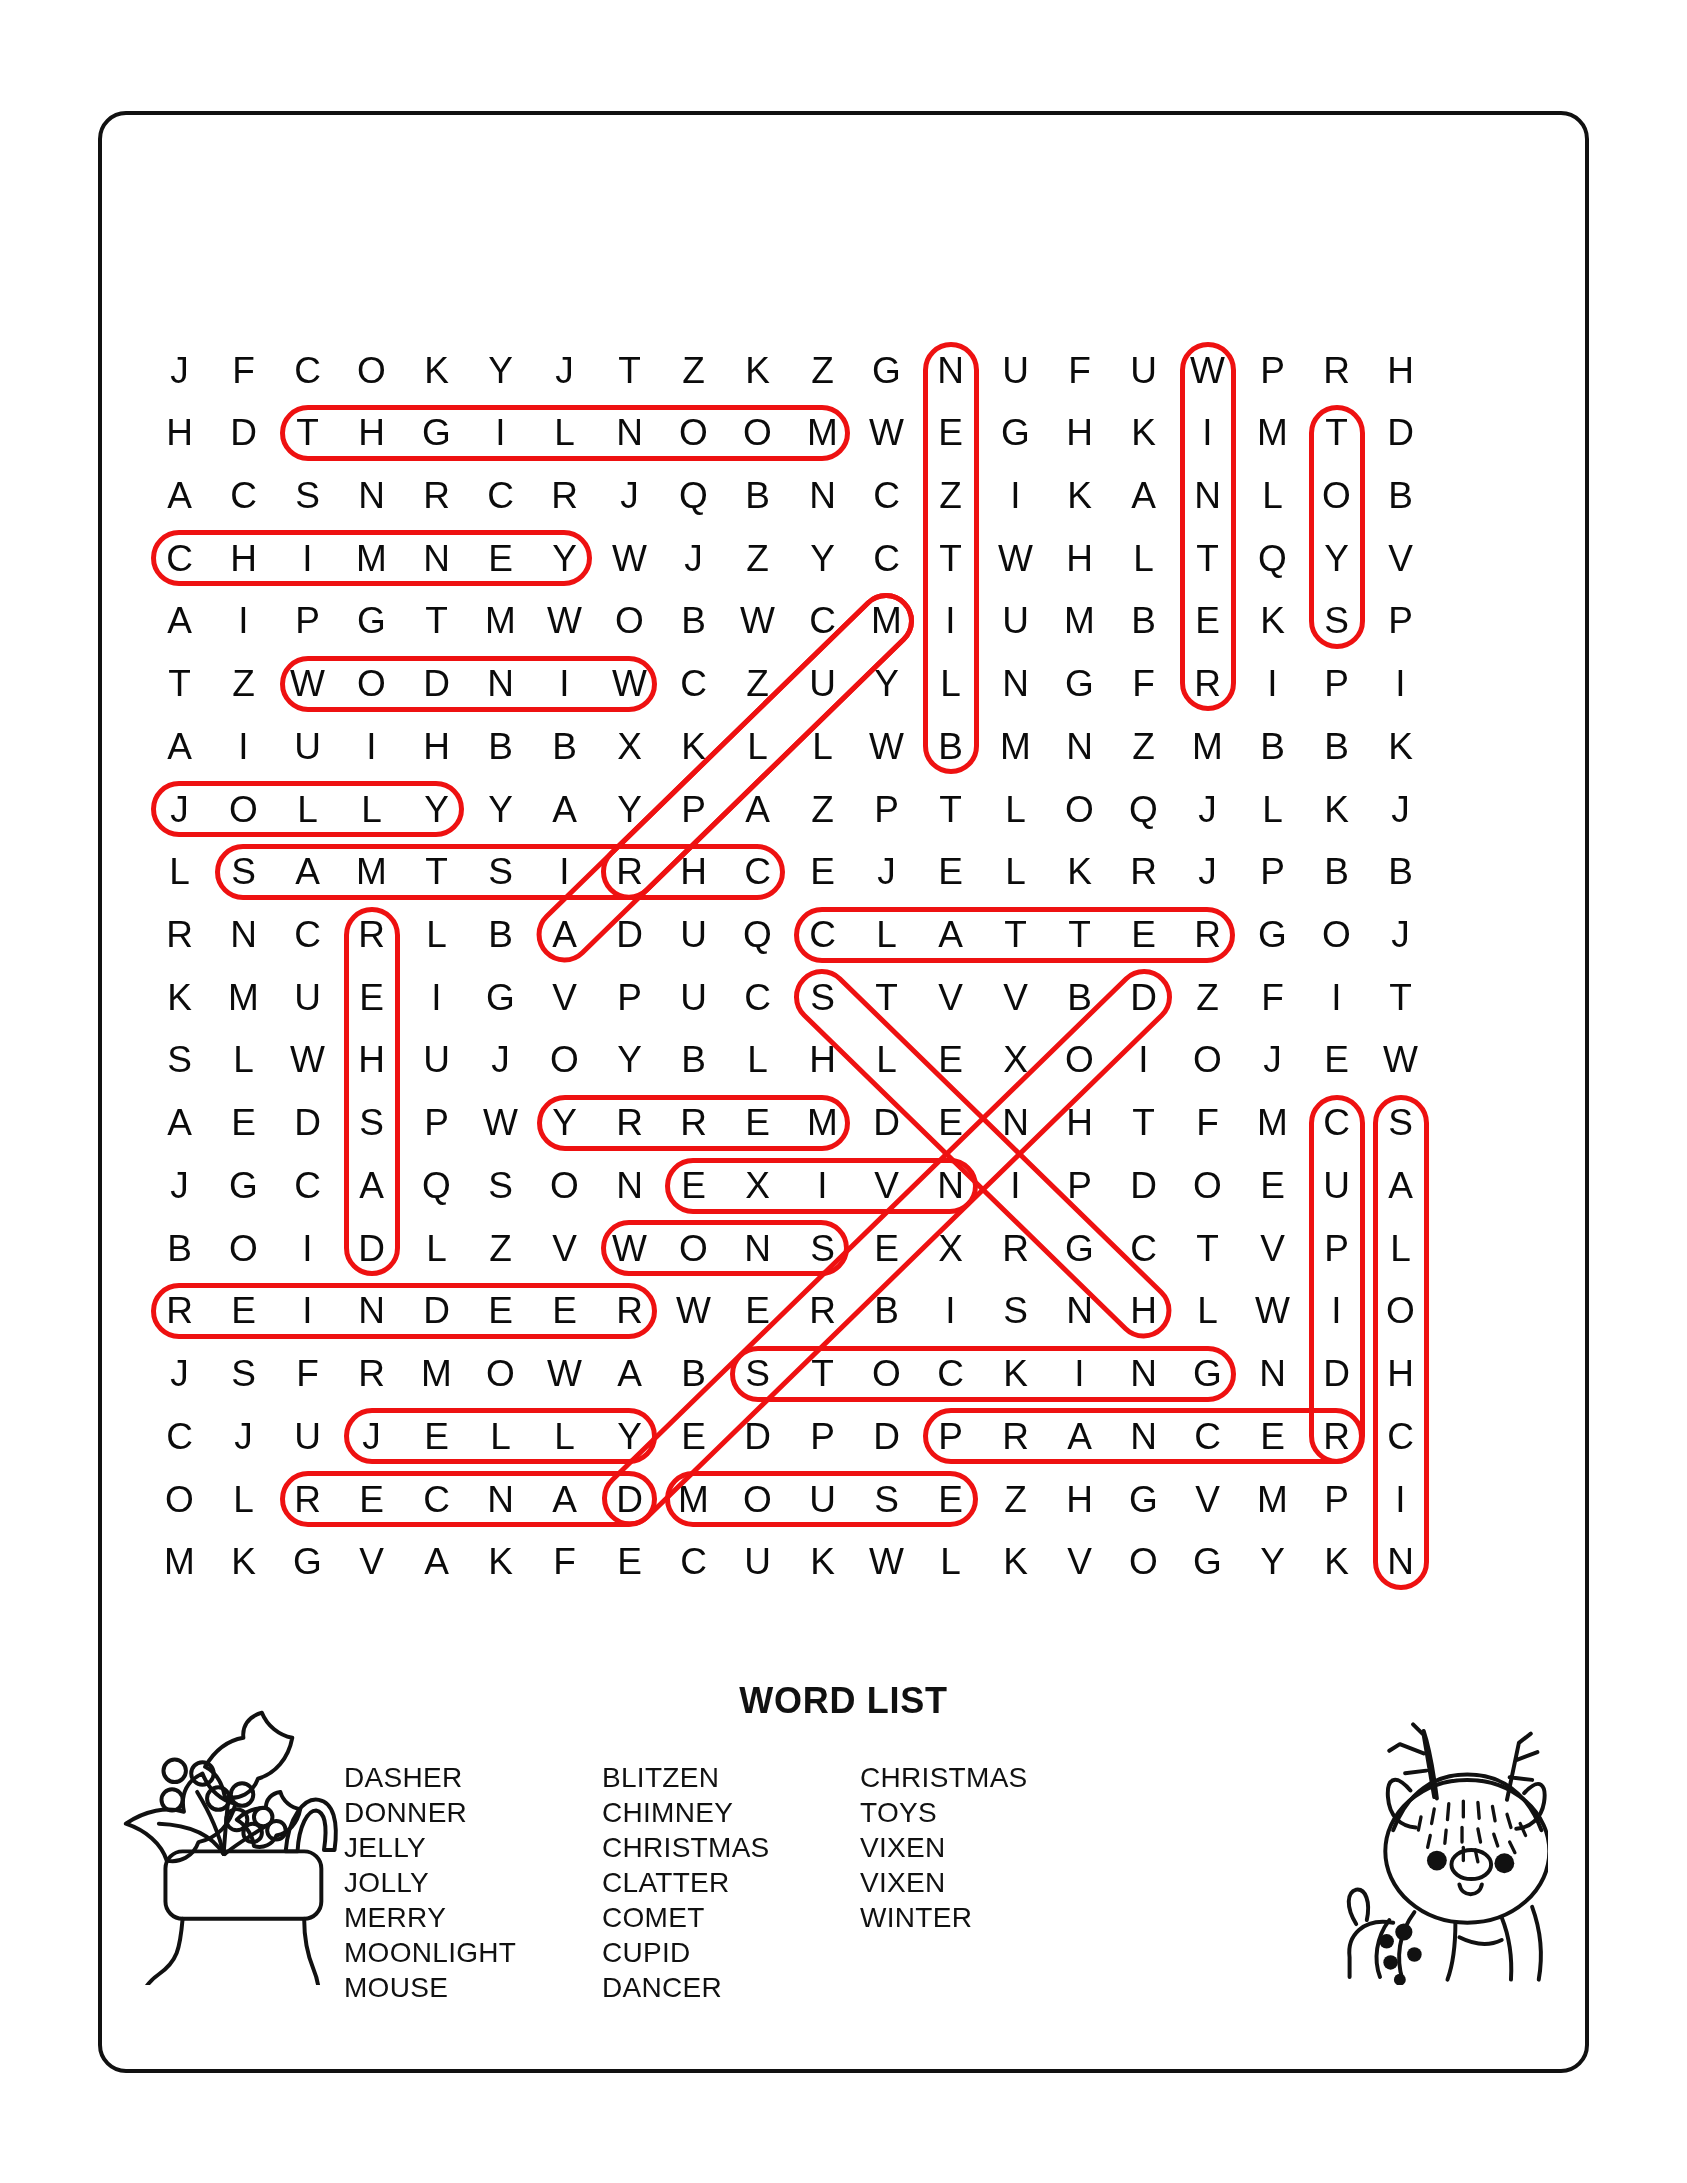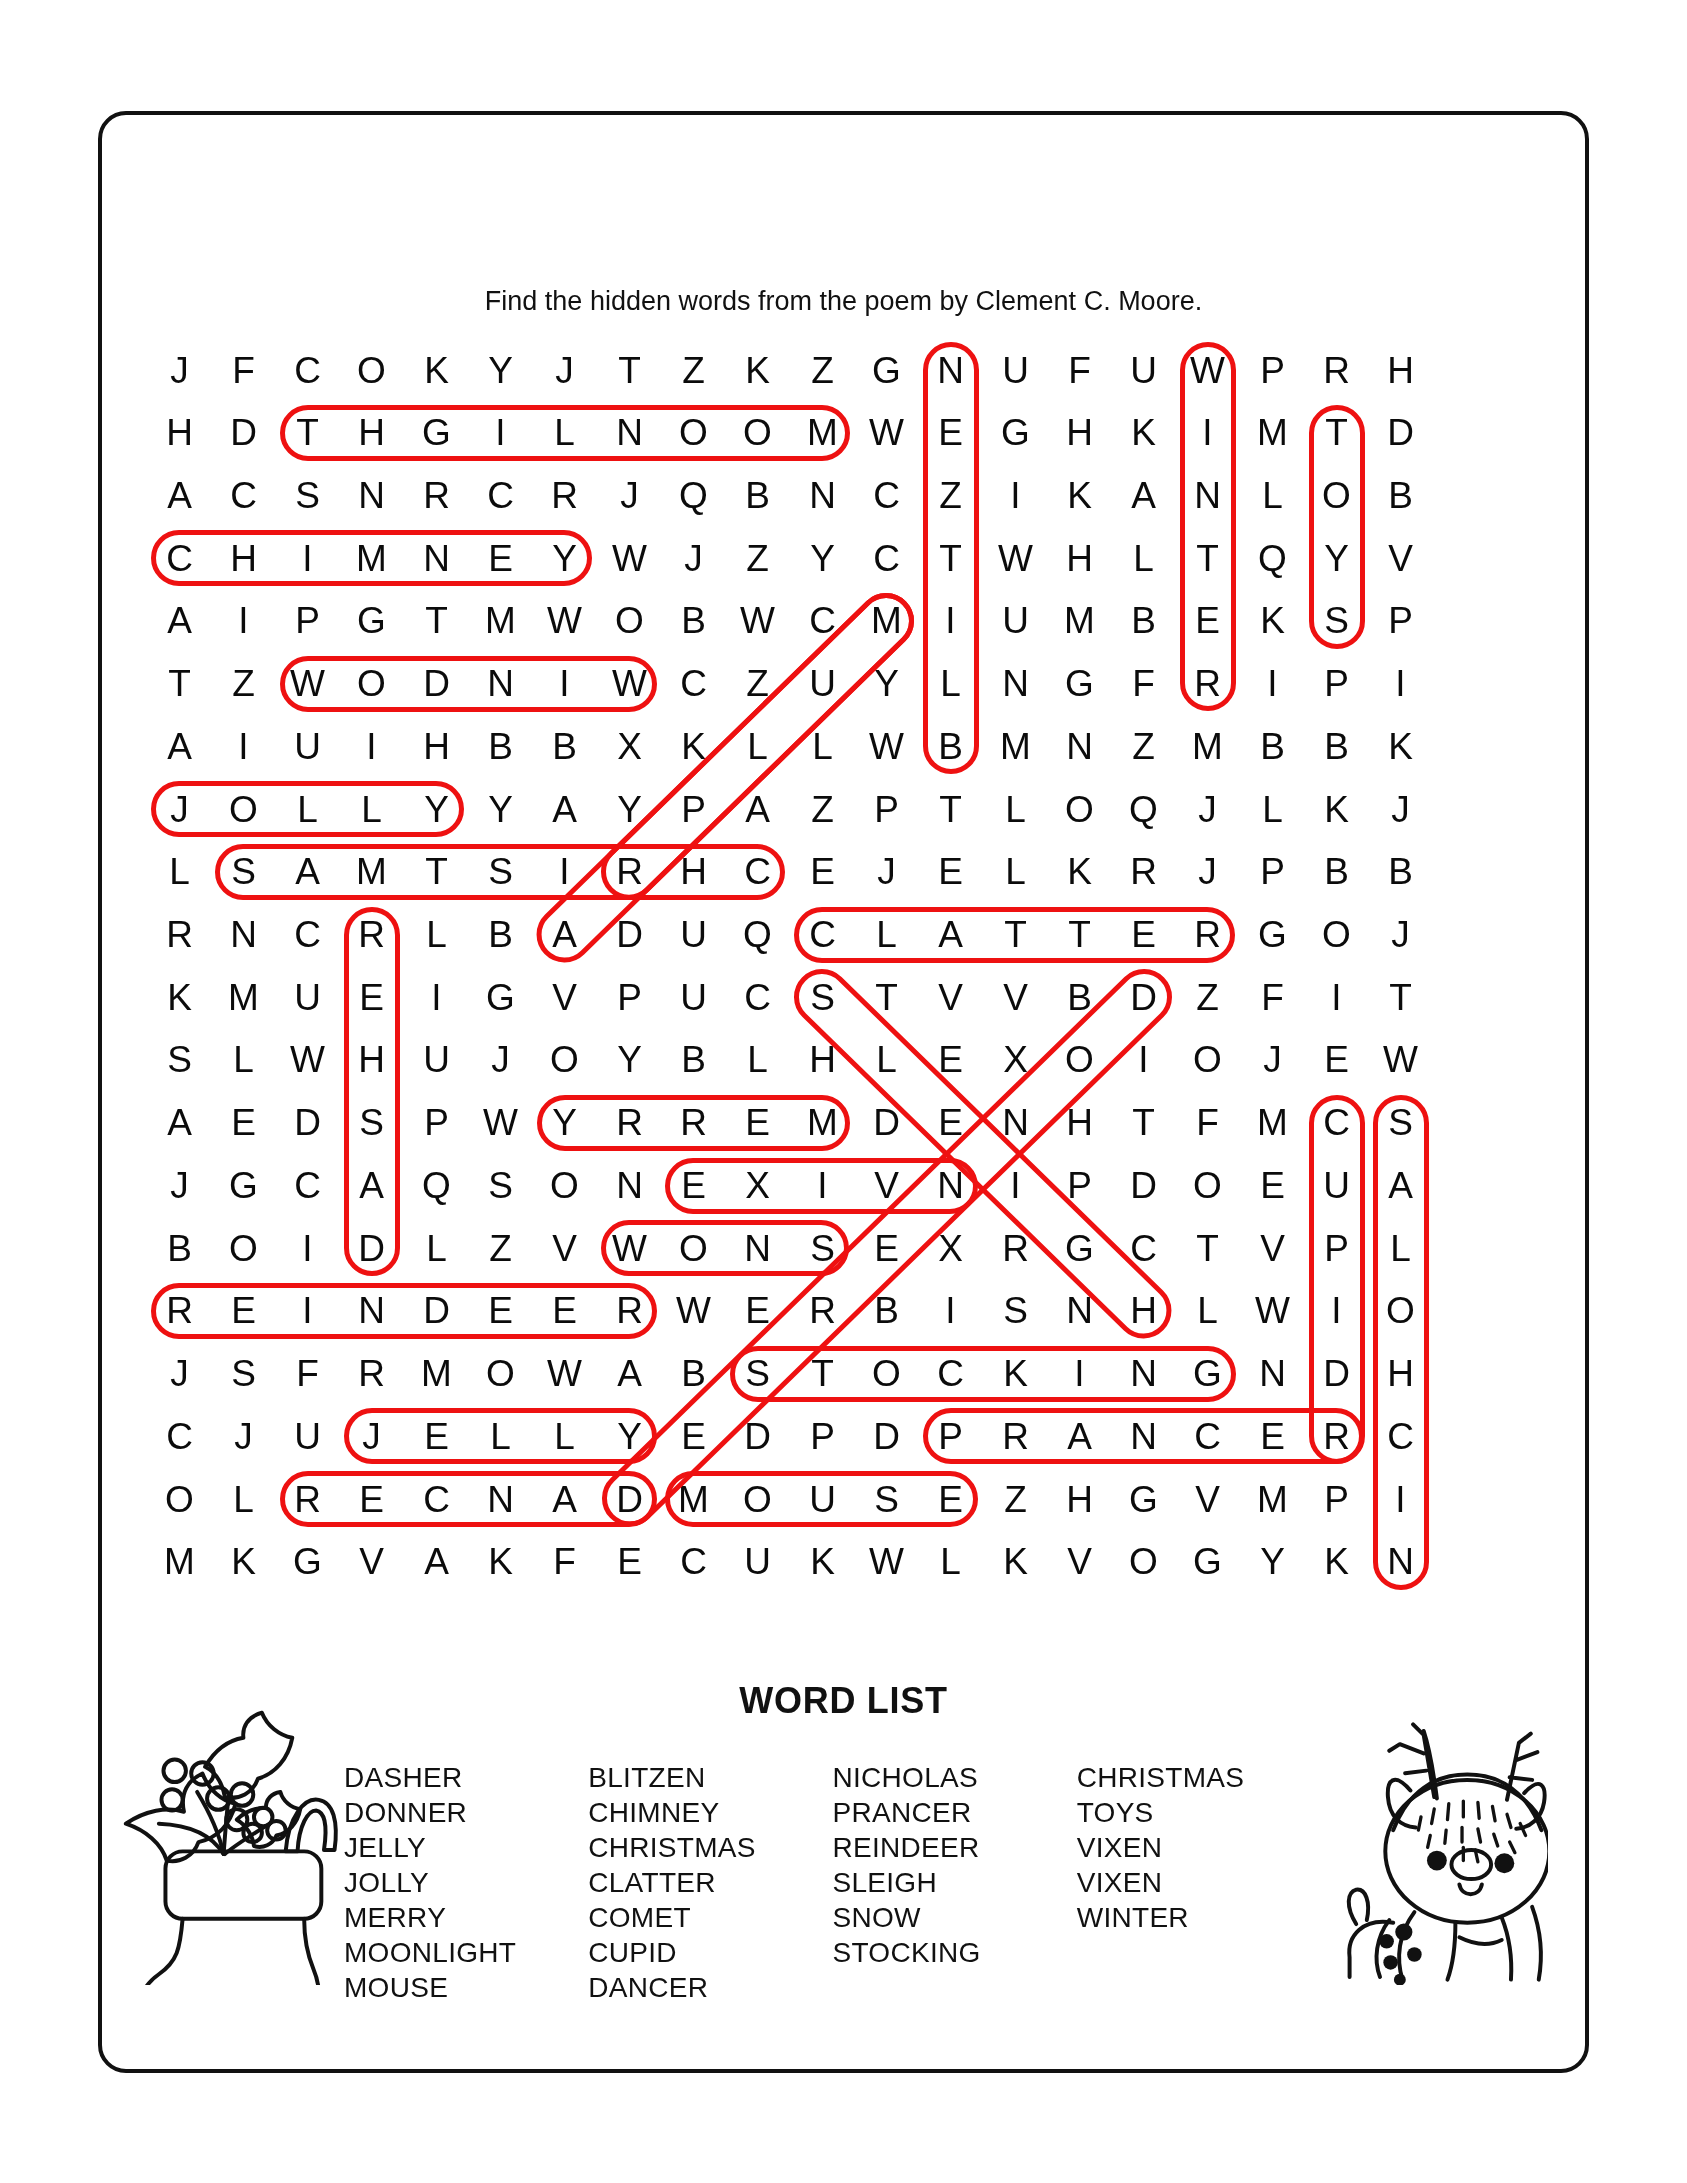--- a/index.html
+++ b/index.html
@@ -86,21 +86,20 @@
   svg{display:block;}
 </style>
 </head>
 <body>
 
 <div class="page">
 
   <div class="sheet-border"></div>
 
 
-  <div class="subtitle">Find the hidden words from the poem by Clement C. Moore.</div>
 
   <div class="grid" id="grid">
       <div class="cell" style="left: -30px; top: -30px;">J</div>
       <div class="cell" style="left: 34px; top: -30px;">F</div>
       <div class="cell" style="left: 98px; top: -30px;">C</div>
       <div class="cell" style="left: 162px; top: -30px;">O</div>
       <div class="cell" style="left: 227px; top: -30px;">K</div>
       <div class="cell" style="left: 291px; top: -30px;">Y</div>
       <div class="cell" style="left: 355px; top: -30px;">J</div>
       <div class="cell" style="left: 420px; top: -30px;">T</div>
@@ -539,28 +538,20 @@
       <div class="wl-col">
         <div class="wl-item">BLITZEN</div>
         <div class="wl-item">CHIMNEY</div>
         <div class="wl-item">CHRISTMAS</div>
         <div class="wl-item">CLATTER</div>
         <div class="wl-item">COMET</div>
         <div class="wl-item">CUPID</div>
         <div class="wl-item">DANCER</div>
       </div>
       <div class="wl-col">
-        <div class="wl-item">NICHOLAS</div>
-        <div class="wl-item">PRANCER</div>
-        <div class="wl-item">REINDEER</div>
-        <div class="wl-item">SLEIGH</div>
-        <div class="wl-item">SNOW</div>
-        <div class="wl-item">STOCKING</div>
-      </div>
-      <div class="wl-col">
         <div class="wl-item">CHRISTMAS</div>
         <div class="wl-item">TOYS</div>
         <div class="wl-item">VIXEN</div>
         <div class="wl-item">VIXEN</div>
         <div class="wl-item">WINTER</div>
       </div>
     </div>
 
   <div style="position:absolute;left:106px;top:1694px;width:251px;height:291px;">
     <svg width="251" height="291" viewBox="0 0 380 440" fill="none" stroke="#111" stroke-width="6" stroke-linecap="round" stroke-linejoin="round">

